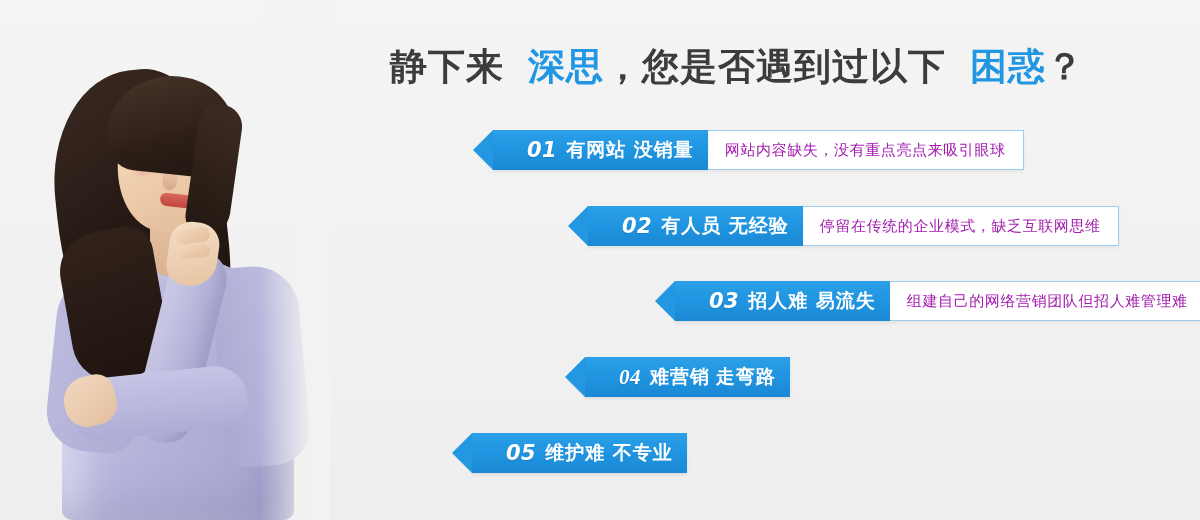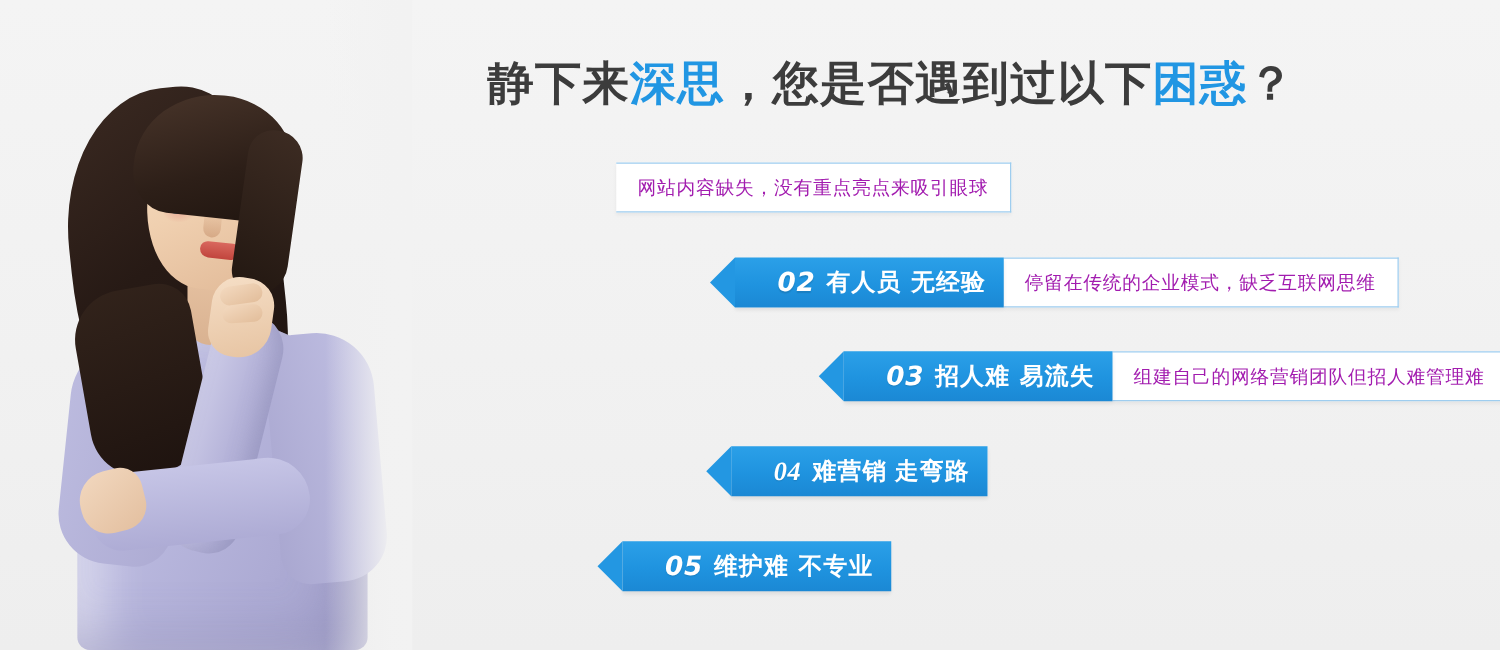--- a/index.html
+++ b/index.html
@@ -191,21 +191,21 @@
     top: 40px;
     width: 700px;
     height: 54px;
     line-height: 54px;
     font-size: 37px;
     font-weight: bold;
     color: #3c3c3c;
     letter-spacing: 1px;
     white-space: nowrap;
   }
-  #heading .hl { color: #2196e3; }
+  #heading .hl { color: #2196e3; margin-left: 24px; }
 
   
   .row {
     position: absolute;
     height: 40px;
     display: flex;
     align-items: stretch;
   }
   .tag {
     position: relative;
@@ -256,21 +256,21 @@
     letter-spacing: .6px;
     white-space: nowrap;
     box-shadow: 0 2px 3px rgba(0,0,0,.05);
   }
 
   
   #row-1 { left: 493px; top: 130px; }
   #row-2 { left: 588px; top: 206px; }
   #row-3 { left: 675px; top: 281px; }
   #row-4 { left: 585px; top: 357px; font-family: Liberation Serif, serif; }
-  #row-5 { left: 498px; top: 433px; flex-direction: column; }
+  #row-5 { left: 472px; top: 433px; flex-direction: column; }
 </style>
 </head>
 <body>
 
 <div id="stage">
 
   <div id="photo-wrap">
     <div id="photo">
       <div class="ph hair-back"></div>
       <div class="ph torso"></div>
@@ -295,20 +295,24 @@
       <div class="ph hand-chin"></div>
       <div class="ph hand-chin-f1"></div>
       <div class="ph hand-chin-f2"></div>
     </div>
     <div class="photo-fade"></div>
   </div>
 
   <div id="heading"><span>静下来</span><span class="hl">深思</span><span>，您是否遇到过以下</span><span class="hl">困惑</span><span>？</span></div>
 
   <div class="row" id="row-1">
+    <div class="tag">
+      <span class="tag-num">01</span>
+      <span class="tag-title">有网站 没销量</span>
+    </div>
     <div class="desc">网站内容缺失，没有重点亮点来吸引眼球</div>
   </div>
 
   <div class="row" id="row-2">
     <div class="tag">
       <span class="tag-num">02</span>
       <span class="tag-title">有人员 无经验</span>
     </div>
     <div class="desc">停留在传统的企业模式，缺乏互联网思维</div>
   </div>

